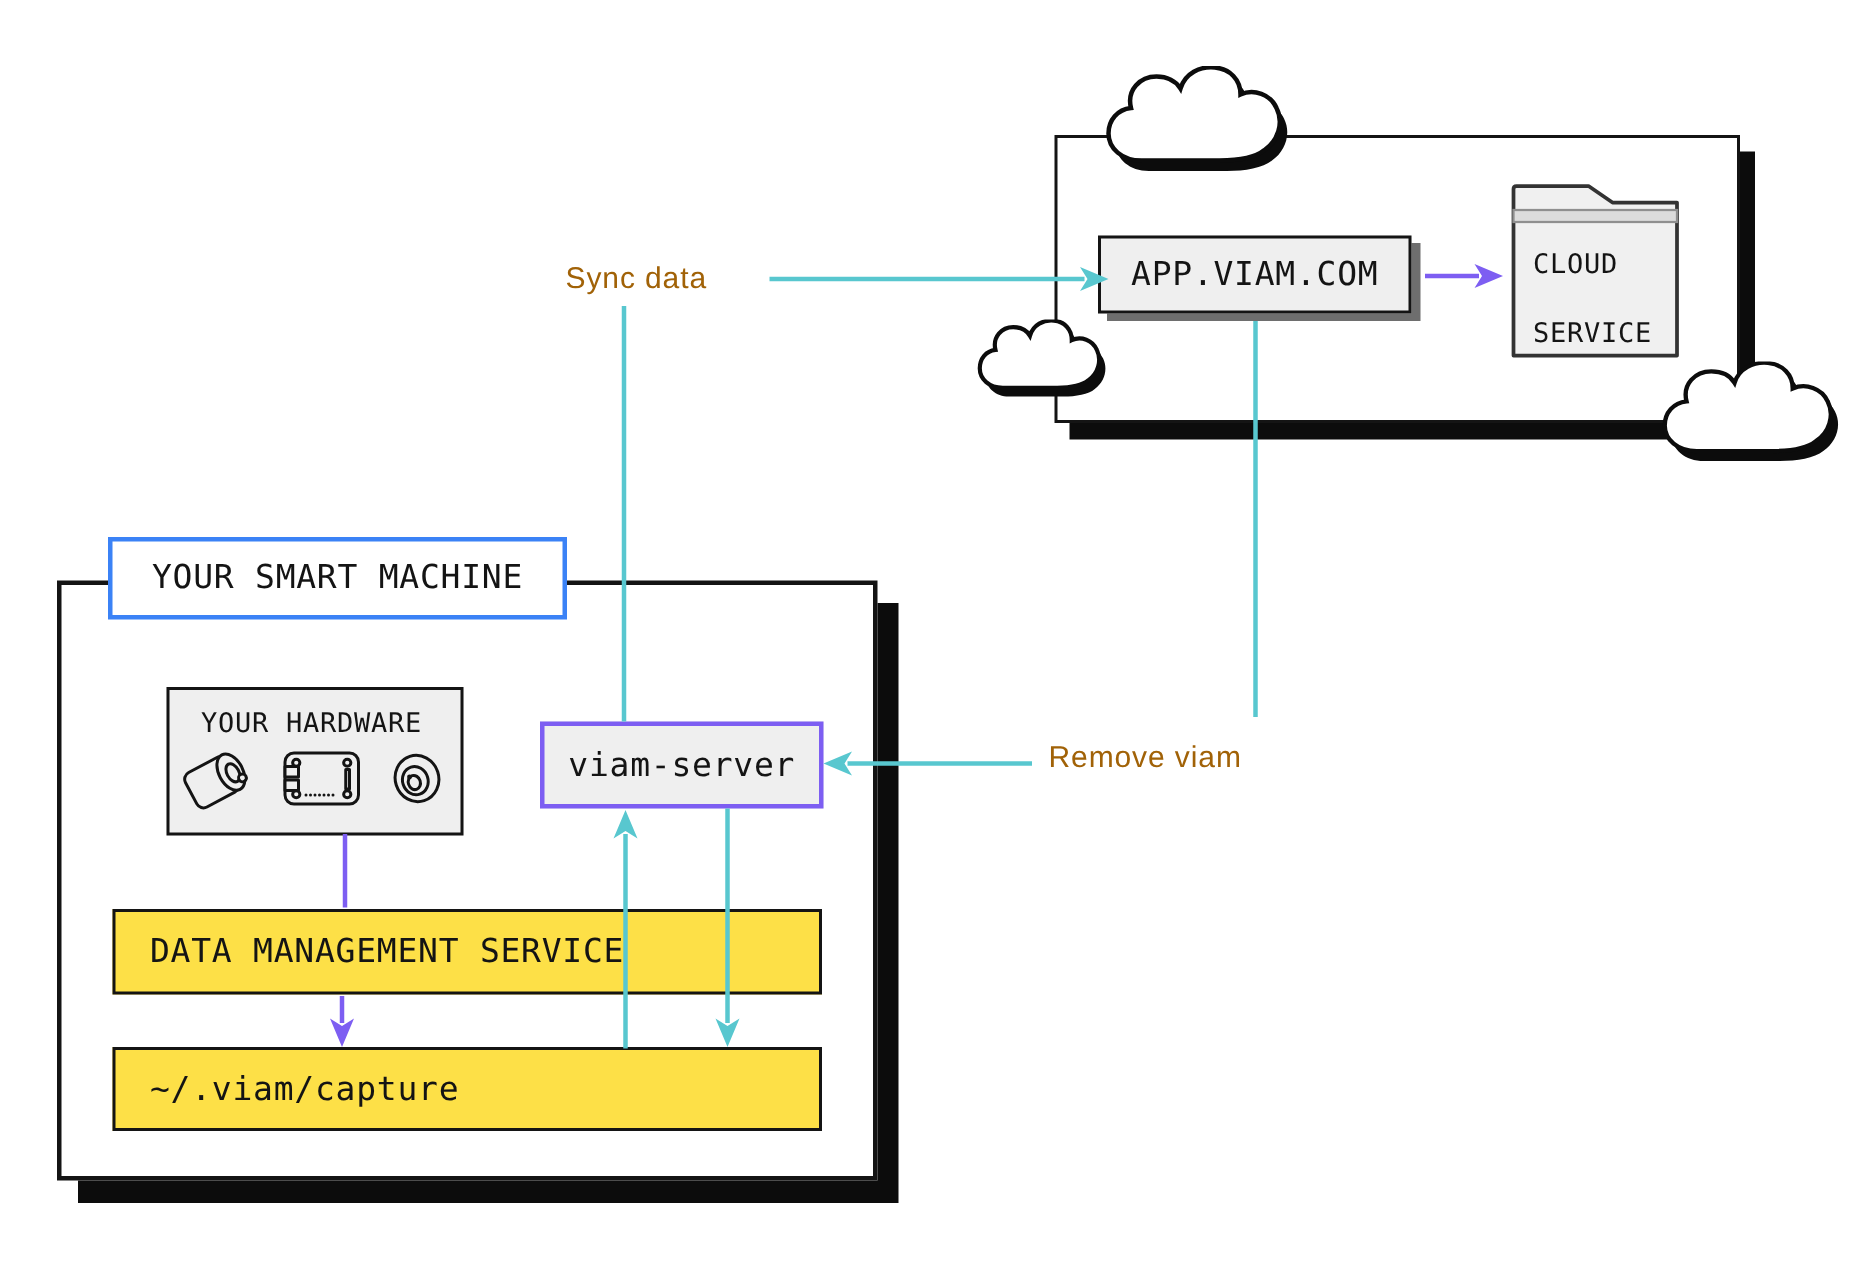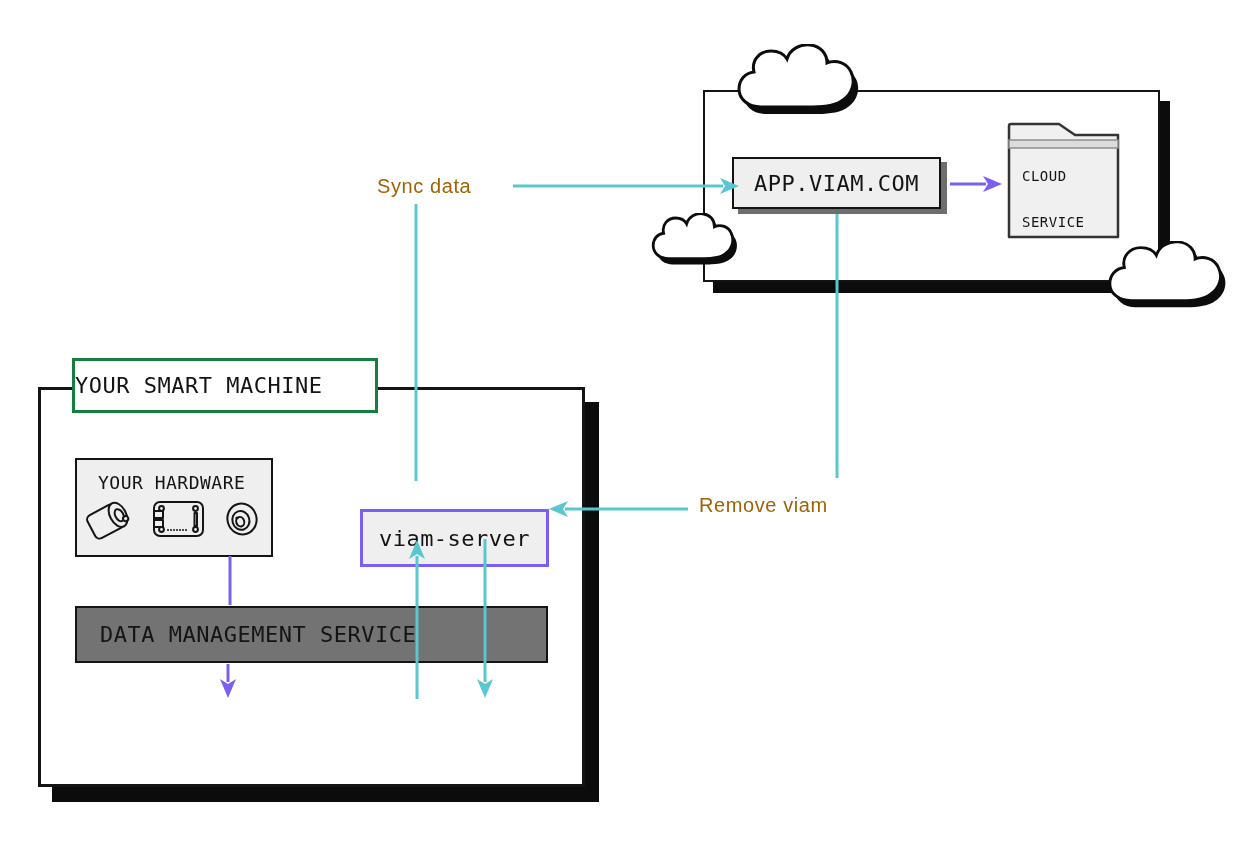--- a/index.html
+++ b/index.html
@@ -6,49 +6,49 @@
   .canvas {
     position:relative; width:1250px; height:842px; background:#ffffff;
     font-family:"DejaVu Sans Mono","Liberation Mono",monospace; color:#141414;
     overflow:hidden;
   }
   .abs { position:absolute; box-sizing:border-box; }
   .shadow-rect { background:#0c0c0c; }
   .frame { background:#ffffff; border:3px solid #141414; }
   .frame-thin { background:#ffffff; border:2.5px solid #141414; }
   .gray-box {
-    background:#737373; border:2.5px solid #141414;
+    background:#fde047; border:2.5px solid #141414;
     display:flex; align-items:center; font-size:22px; letter-spacing:0.5px;
   }
   .left-pad { padding-left:23px; }
   .title-box {
-    background:#ffffff; border:3px solid #15803d;
-    display:flex; align-items:center; 
+    background:#ffffff; border:3px solid #3b82f6;
+    display:flex; align-items:center; justify-content:center;
     font-size:22px; letter-spacing:0.5px;
   }
   .server-box {
     background:#efefef; border:3px solid #7d5ef2;
     display:flex; align-items:center; justify-content:center;
     font-size:22px; letter-spacing:0.5px;
   }
   .app-box {
     background:#efefef; border:2.5px solid #141414;
     display:flex; align-items:center; justify-content:center;
     font-size:22px; letter-spacing:0.5px;
     box-shadow:6px 5px 0 #6e6e6e;
   }
-  .hw-box { background:#efefef; border:2.5px solid #141414; }
+  .hw-box { background:#efefef; border:2.5px solid #141414;margin-left:36px; }
   .hw-title { font-size:18px; letter-spacing:0.5px; margin:12px 0 0 21px; }
   .hw-icons { display:flex; justify-content:center; align-items:center; gap:16px; margin-top:5px; }
   .flow-label {
     position:absolute; font-family:"Liberation Sans","DejaVu Sans",sans-serif;
     font-size:20px; letter-spacing:0.6px; color:#a16207; white-space:nowrap;
   }
   .storage-text {
-    position:absolute; font-size:14px; letter-spacing:0.5px; line-height:23px;
+    position:absolute; font-size:18px; letter-spacing:0.5px; line-height:23px;
     white-space:pre-line;
   }
   svg.overlay { position:absolute; left:0; top:0; pointer-events:none; }
   .cloud-svg { position:absolute; }
 </style>
 </head>
 <body>
 
 <div class="canvas">
 
@@ -105,22 +105,25 @@
           <circle cx="15" cy="19" r="1.6" fill="#141414"></circle>
         </svg>
       </span>
     </div>
   </div>
 
   <div class="abs gray-box left-pad" style="left:75px; top:606px; width:473px; height:57px;">
     <span>DATA MANAGEMENT SERVICE</span>
   </div>
 
+  <div class="abs gray-box left-pad" style="left:75px; top:698px; width:473px; height:56px;">
+    <span>~/.viam/capture</span>
+  </div>
 
-  <div class="abs server-box" style="left:360px; top:481px; width:189px; height:58px;margin-top:28px;">
+  <div class="abs server-box" style="left:360px; top:481px; width:189px; height:58px;">
     <span>viam-server</span>
   </div>
 
   <div class="abs shadow-rect" style="left:713px; top:101px; width:457px; height:192px;"></div>
   <div class="abs frame-thin" style="left:703px; top:90px; width:457px; height:192px;"></div>
 
   <div class="abs app-box" style="left:732px; top:157px; width:209px; height:52px;">
     <span>APP.VIAM.COM</span>
   </div>
 

